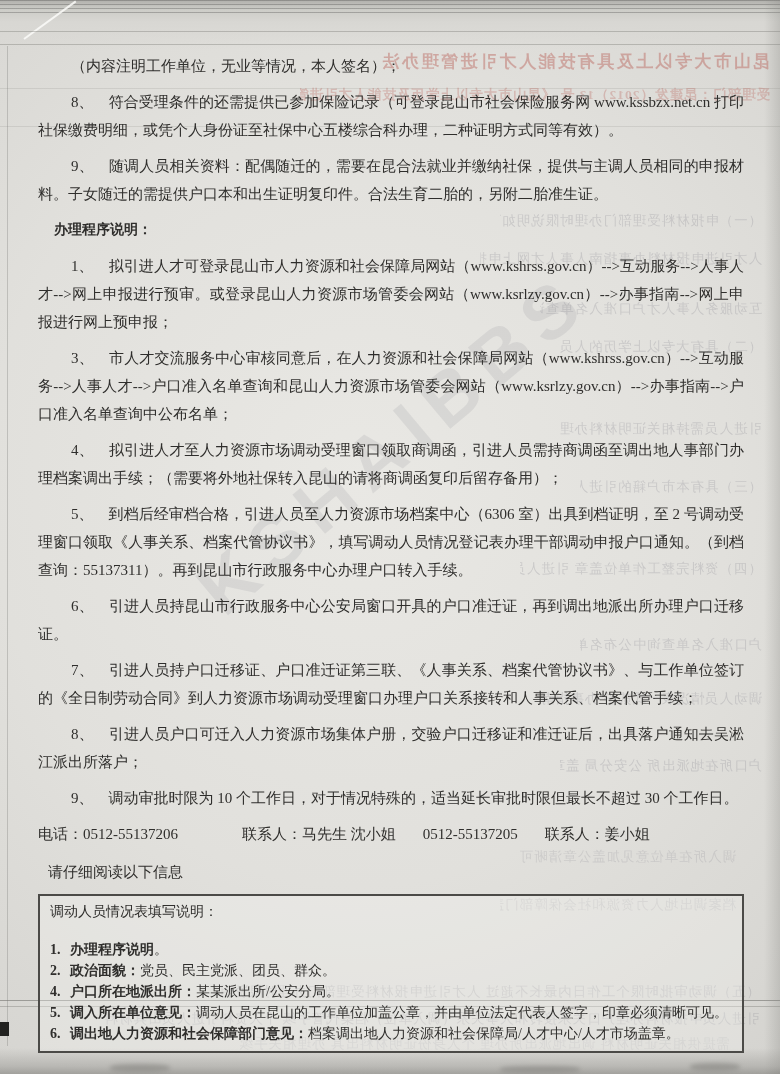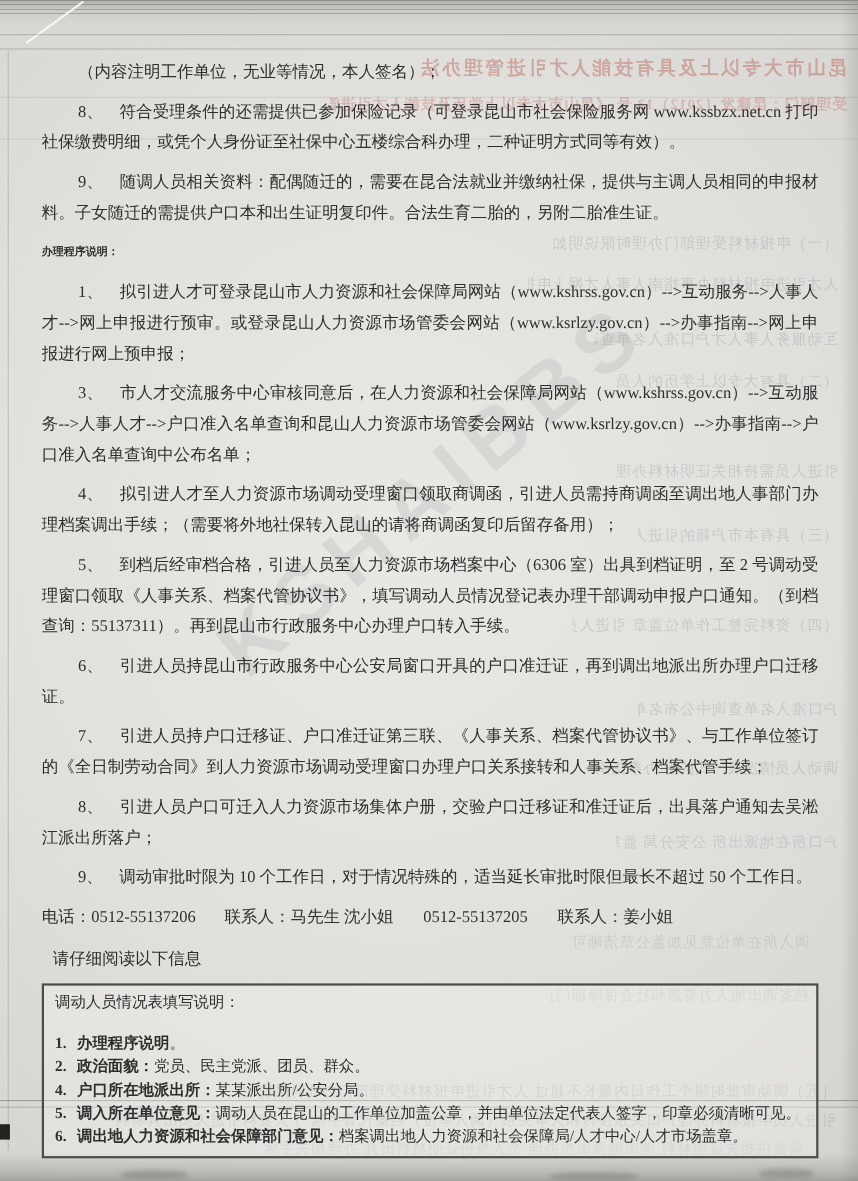--- a/index.html
+++ b/index.html
@@ -31,25 +31,25 @@
   .bt.red{color:#b5554c;opacity:.40;font-weight:bold;}
   .bt.big{font-size:17px;letter-spacing:2.5px;}
   
   .watermark{position:absolute;left:140px;top:370px;width:580px;transform:rotate(-40deg);
     font-size:74px;letter-spacing:12px;color:#6e6e7a;opacity:.12;font-weight:bold;
     font-family:"Liberation Sans","DejaVu Sans",sans-serif;pointer-events:none;}
   
   .content{position:absolute;left:38px;top:52px;width:706px;font-size:15px;line-height:28px;
     text-align:justify;}
   .para{margin:0 0 8px;text-indent:2.2em;}
-  .heading{font-weight:bold;margin:4px 0 8px;font-size:10px;text-indent:0;}
+  .heading{font-weight:bold;margin:4px 16px 8px;font-size:14px;text-indent:0;}
   .u{text-underline-offset:3px;}
   .contact{margin:2px 0 5px;text-indent:0;}
   .seg{margin-right:27px;}
-  .seg-first{margin-right:26px;}
+  .seg-first{margin-right:64px;}
   .notice{margin:10px 0 8px 10px;text-indent:0;}
   .infobox{border:2px solid #4b4a47;background:rgba(250,250,246,.30);
     padding:5px 10px 7px;font-size:14px;line-height:21px;text-align:left;}
   .box-title{margin-bottom:17px;}
   .box-num{display:inline-block;min-width:20px;font-weight:bold;}
   .box-label{font-weight:bold;}
 </style>
 </head>
 <body>
 
@@ -98,21 +98,21 @@
 
     <p class="heading">办理程序说明：</p>
 
     <p class="para">1、　拟引进人才可登录昆山市人力资源和社会保障局网站（www.kshrss.gov.cn）--&gt;互动服务--&gt;人事人才--&gt;网上申报进行预审。或登录昆山人力资源市场管委会网站（www.ksrlzy.gov.cn）--&gt;办事指南--&gt;网上申报进行网上预申报；</p>
     <p class="para">3、　市人才交流服务中心审核同意后，在人力资源和社会保障局网站（www.kshrss.gov.cn）--&gt;互动服务--&gt;人事人才--&gt;户口准入名单查询和昆山人力资源市场管委会网站（www.ksrlzy.gov.cn）--&gt;办事指南--&gt;户口准入名单查询中公布名单；</p>
     <p class="para"><span>4、　拟引进人才至人力资源市场调动受理窗口领取商调函，引进人员需持商调函至调出地人事部门办理档案调出手续；（</span><span class="u">需要将外地社保转入昆山的请将商调函复印后留存备用</span><span>）；</span></p>
     <p class="para">5、　到档后经审档合格，引进人员至人力资源市场档案中心（6306 室）出具到档证明，至 2 号调动受理窗口领取《人事关系、档案代管协议书》，填写调动人员情况登记表办理干部调动申报户口通知。（到档查询：55137311）。再到昆山市行政服务中心办理户口转入手续。</p>
     <p class="para">6、　引进人员持昆山市行政服务中心公安局窗口开具的户口准迁证，再到调出地派出所办理户口迁移证。</p>
     <p class="para">7、　引进人员持户口迁移证、户口准迁证第三联、《人事关系、档案代管协议书》、与工作单位签订的《全日制劳动合同》到人力资源市场调动受理窗口办理户口关系接转和人事关系、档案代管手续；</p>
     <p class="para">8、　引进人员户口可迁入人力资源市场集体户册，交验户口迁移证和准迁证后，出具落户通知去吴淞江派出所落户；</p>
-    <p class="para">9、　调动审批时限为 10 个工作日，对于情况特殊的，适当延长审批时限但最长不超过 50 个工作日。</p>
+    <p class="para">9、　调动审批时限为 10 个工作日，对于情况特殊的，适当延长审批时限但最长不超过 30 个工作日。</p>
 
     <p class="contact">
       <span class="seg seg-first">电话：0512-55137206</span><span class="seg">联系人：马先生 沈小姐</span><span class="seg">0512-55137205</span><span class="seg">联系人：姜小姐</span>
     </p>
 
     <p class="notice">请仔细阅读以下信息</p>
 
     <div class="infobox">
       <div class="box-title">调动人员情况表填写说明：</div>
       <div class="box-line"><span class="box-num">1.</span><span class="box-label">办理程序说明</span><span>。</span></div>

